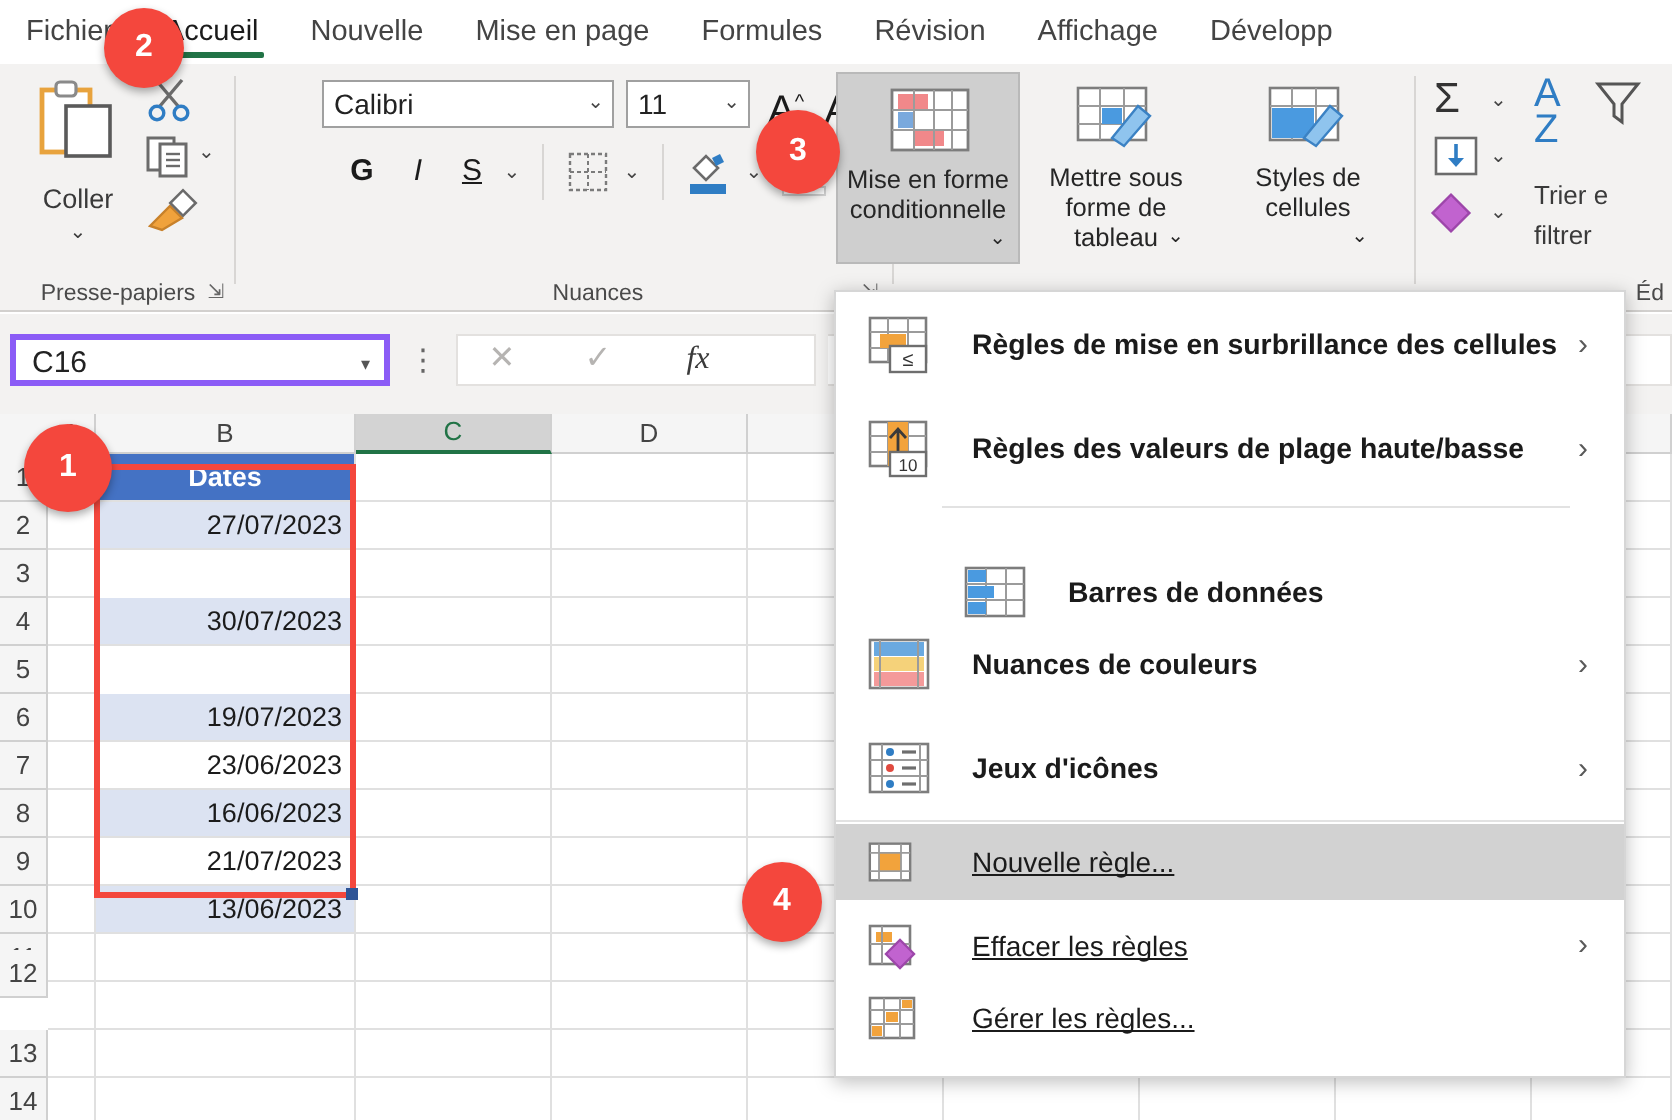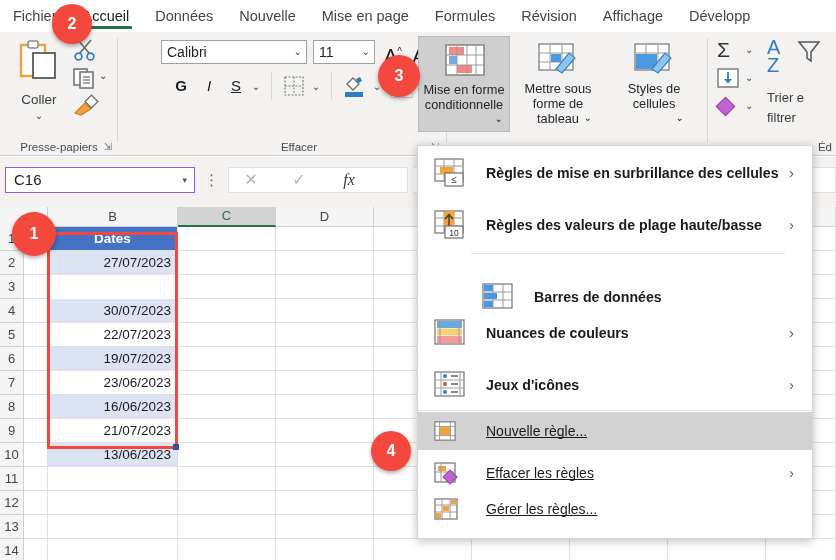--- a/index.html
+++ b/index.html
@@ -79,21 +79,21 @@
   
   #grp-edit{ left:709px; width:127px; }
 
   
   #formula-bar{
     position:absolute; left:0; top:157px; width:836px; height:50px;
     background:#f3f2f1;
   }
   #namebox{
     position:absolute; left:5px; top:10px; width:190px; height:26px;
-    background:#fff; border:1px solid #8b5cf6; font-size:15px; color:#222;
+    background:#fff; border:3px solid #8b5cf6; font-size:15px; color:#222;
     line-height:24px; padding-left:8px;
   }
   #namebox-caret{ position:absolute; right:7px; top:0; font-size:9px; color:#555; line-height:24px;}
   #fb-dots{ position:absolute; left:204px; top:14px; font-size:15px; color:#666; letter-spacing:0; }
   #fb-btns{ position:absolute; left:228px; top:10px; width:180px; height:26px; background:#fff; border:1px solid #e3e1df;}
   .fbicon{ position:absolute; top:0; height:24px; line-height:24px; font-size:16px; color:#b6b4b2; text-align:center; width:44px;}
   #fb-input{ position:absolute; left:414px; top:10px; right:0; height:26px; background:#fff; border:1px solid #e3e1df; border-left:none;}
 
   
   #sheet{ position:absolute; left:0; top:207px; width:836px; height:353px; background:#fff; overflow:hidden;}
@@ -150,21 +150,20 @@
     box-shadow:0 2px 4px rgba(0,0,0,.33);
     z-index:50;
   }
 </style>
 </head>
 <body>
 
 <div id="ribbon-tabs">
   <div class="tab">Fichier</div>
   <div class="tab active">Accueil</div>
-  <div class="tab">Données</div>
   <div class="tab">Nouvelle</div>
   <div class="tab">Mise en page</div>
   <div class="tab">Formules</div>
   <div class="tab">Révision</div>
   <div class="tab">Affichage</div>
   <div class="tab">Développ</div>
 </div>
 
 <div id="ribbon">
 
@@ -232,21 +231,21 @@
     <svg style="position:absolute;left:192px;top:42px;" width="22" height="24" viewBox="0 0 22 24">
       <path d="M4 10 L10 4 L16 10 L10 16 Z" fill="#fff" stroke="#6b6b6b" stroke-width="1.3"></path>
       <path d="M13 5 l4 -2 l2 4 l-4 2 z" fill="#2f7dc4"></path>
       <rect x="2" y="18" width="18" height="5" fill="#2f7dc4"></rect>
     </svg>
     <div class="fbtn" style="left:218px;top:46px;width:16px;height:18px;font-size:10px;color:#444;line-height:18px;">⌄</div>
     <div class="fbtn" style="left:240px;top:40px;width:22px;height:20px;font-size:19px;line-height:20px;">A</div>
     <div style="position:absolute;left:240px;top:61px;width:22px;height:5px;background:#ffffff;border:1px solid #cfcfcf;"></div>
     <div class="fbtn" style="left:266px;top:46px;width:16px;height:18px;font-size:10px;color:#444;line-height:18px;">⌄</div>
 
-    <div class="rgroup-label">Effacer</div>
+    <div class="rgroup-label">Nuances</div>
     <div class="dialog-launcher" style="right:6px;">⇲</div>
     <div class="rgroup-sep" style="right:0;"></div>
   </div>
 
   <div class="rgroup" id="grp-styles">
     <div class="bigbtn" id="cf-btn">
       <svg style="position:absolute;left:26px;top:7px;" width="40" height="32" viewBox="0 0 40 32">
         <rect x="1" y="1" width="38" height="30" fill="#fff" stroke="#7d7d7d" stroke-width="1.4"></rect>
         <rect x="4" y="3" width="15" height="8" fill="#f1888a"></rect>
         <rect x="4" y="12" width="8" height="8" fill="#7aa9dd"></rect>
@@ -343,21 +342,21 @@
   <div class="rowcell" style="top:44px;">2</div>
   <div class="rowcell" style="top:68px;">3</div>
   <div class="rowcell" style="top:92px;">4</div>
   <div class="rowcell" style="top:116px;">5</div>
   <div class="rowcell" style="top:140px;">6</div>
   <div class="rowcell" style="top:164px;">7</div>
   <div class="rowcell" style="top:188px;">8</div>
   <div class="rowcell" style="top:212px;">9</div>
   <div class="rowcell" style="top:236px;">10</div>
   <div class="rowcell" style="top:260px;">11</div>
-  <div class="rowcell" style="top:284px;">12</div>
+  <div class="rowcell" style="top:268px;">12</div>
   <div class="rowcell" style="top:308px;">13</div>
   <div class="rowcell" style="top:332px;">14</div>
 
   <div class="gcell" style="left:24px;width:24px;top:20px;"></div>
   <div class="gcell" style="left:24px;width:24px;top:44px;"></div>
   <div class="gcell" style="left:24px;width:24px;top:68px;"></div>
   <div class="gcell" style="left:24px;width:24px;top:92px;"></div>
   <div class="gcell" style="left:24px;width:24px;top:116px;"></div>
   <div class="gcell" style="left:24px;width:24px;top:140px;"></div>
   <div class="gcell" style="left:24px;width:24px;top:164px;"></div>
@@ -365,21 +364,20 @@
   <div class="gcell" style="left:24px;width:24px;top:212px;"></div>
   <div class="gcell" style="left:24px;width:24px;top:236px;"></div>
   <div class="gcell" style="left:24px;width:24px;top:260px;"></div>
   <div class="gcell" style="left:24px;width:24px;top:284px;"></div>
   <div class="gcell" style="left:24px;width:24px;top:308px;"></div>
   <div class="gcell" style="left:24px;width:24px;top:332px;"></div>
 
   <div class="gcell bcell hdr" style="top:20px;">Dates</div>
   <div class="gcell bcell alt" style="top:44px;">27/07/2023</div>
   <div class="gcell bcell alt" style="top:92px;">30/07/2023</div>
-  <div class="gcell bcell" style="top:116px;">22/07/2023</div>
   <div class="gcell bcell alt" style="top:140px;">19/07/2023</div>
   <div class="gcell bcell" style="top:164px;">23/06/2023</div>
   <div class="gcell bcell alt" style="top:188px;">16/06/2023</div>
   <div class="gcell bcell" style="top:212px;">21/07/2023</div>
   <div class="gcell bcell alt" style="top:236px;">13/06/2023</div>
   <div class="gcell bcell" style="top:260px;"></div>
   <div class="gcell bcell" style="top:284px;"></div>
   <div class="gcell bcell" style="top:308px;"></div>
   <div class="gcell bcell" style="top:332px;"></div>
 

